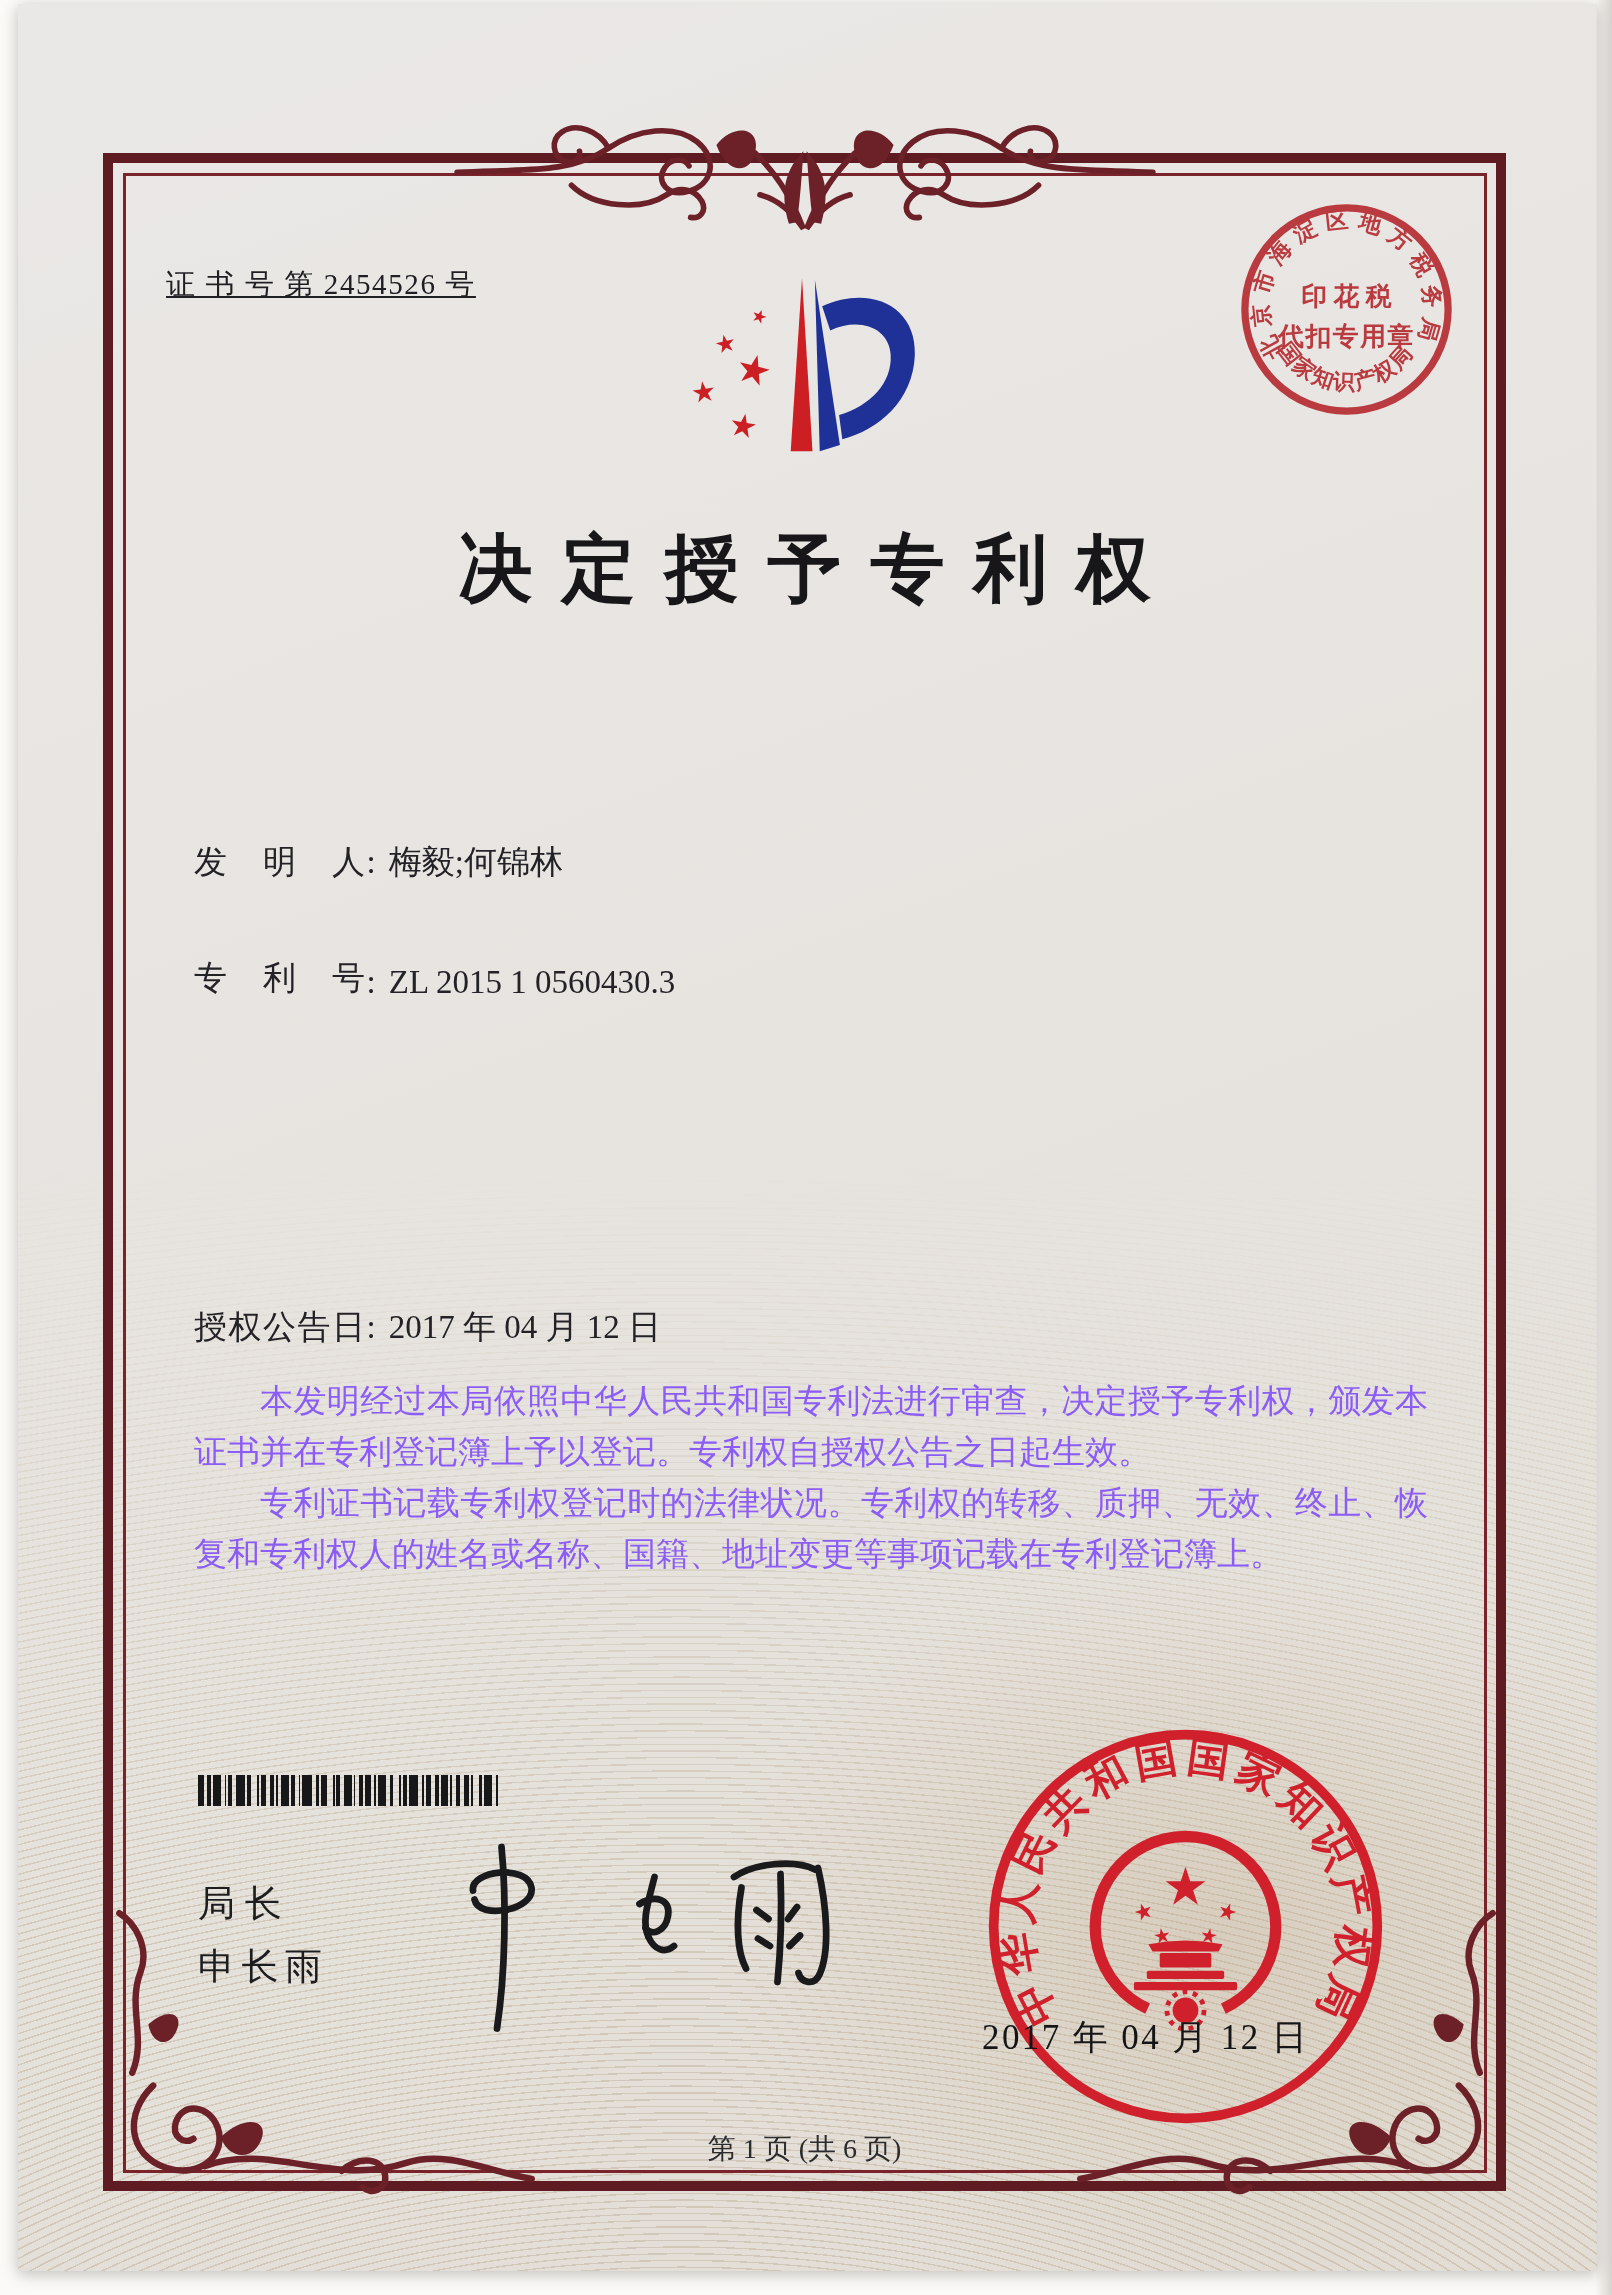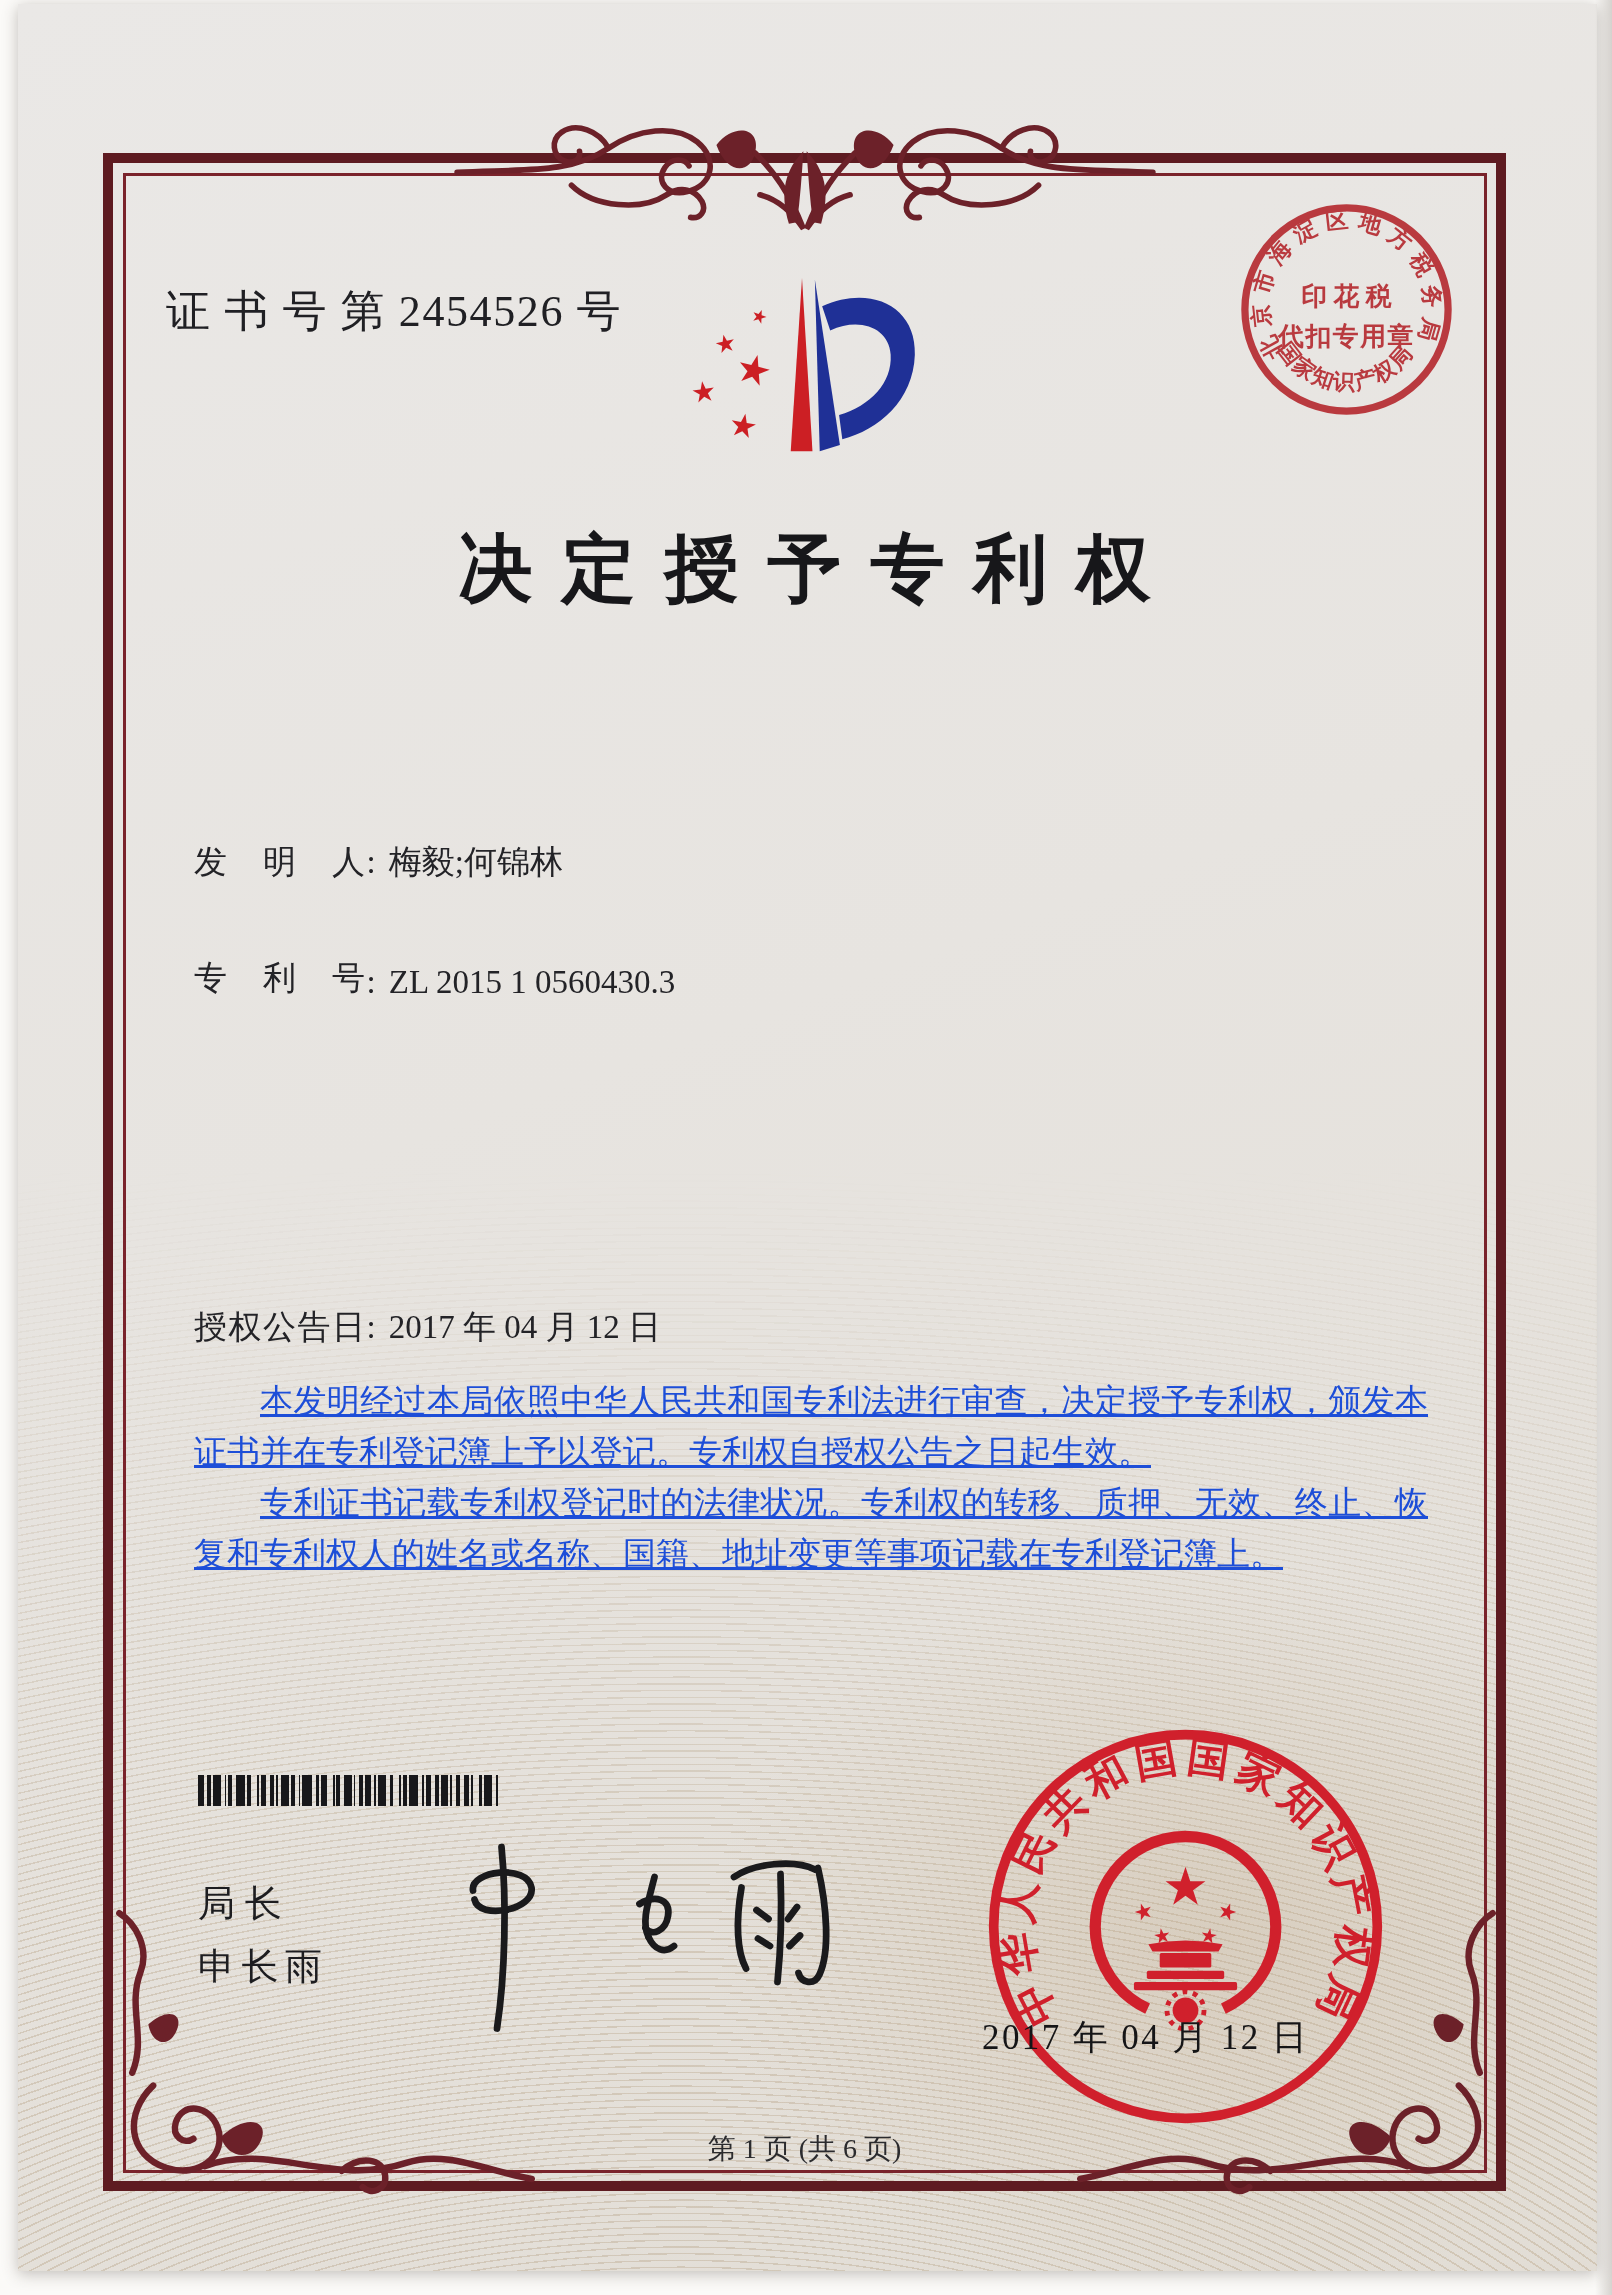--- a/index.html
+++ b/index.html
@@ -19,29 +19,29 @@
          -webkit-mask-image:linear-gradient(to bottom,transparent 0,rgba(0,0,0,.55) 32%,#000 68%);
          mask-image:linear-gradient(to bottom,transparent 0,rgba(0,0,0,.55) 32%,#000 68%);}
   .tint{position:absolute;left:18px;top:1532px;width:1579px;height:739px;
          background:radial-gradient(693px 516px at 1193px 403px, rgba(188,164,130,.30), rgba(188,164,130,0) 72%);}
   
   .frame-outer{position:absolute;left:103px;top:153px;width:1403px;height:2038px;
          border:10.5px solid #5e1b21;box-sizing:border-box;}
   .frame-inner{position:absolute;left:123px;top:173px;width:1364px;height:2000px;
          border:3.2px solid #7a232b;box-sizing:border-box;}
   
-  .cert-no{left:166px;top:282px;font-size:44px;color:#202024;letter-spacing:1.6px;}
+  .cert-no{left:166px;top:265px;font-size:29px;color:#202024;letter-spacing:1.6px;text-decoration:underline;}
   .title{left:103px;top:520px;width:1403px;text-align:center;font-size:74px;color:#17171a;font-weight:bold;}
   .title span{letter-spacing:29px;margin-right:-29px;}
   .frow{left:194px;font-size:33px;color:#232327;white-space:nowrap;}
   .flabel{display:inline-block;width:171px;text-align:justify;text-align-last:justify;vertical-align:bottom;}
   .fcolon{margin-left:1.6px;}
   .fval{margin-left:13px;}
   .paras{left:194px;top:1376px;width:1234px;font-size:33px;line-height:51px;
-         color:#1d4ed8;text-align:justify;text-decoration:underline;}
+         color:#8b5cf6;text-align:justify;}
   .paras p{margin:0;text-indent:2em;}
   .barcode{left:198px;top:1775px;width:302px;height:31px;display:flex;}
   .barcode i{display:block;height:100%;}
   .officer-title{left:198px;top:1879px;font-size:37px;color:#1d1d20;letter-spacing:9.7px;}
   .officer-name{left:198px;top:1942px;font-size:37px;color:#1d1d20;letter-spacing:6.5px;}
   .seal-date{left:982px;top:2014px;font-size:35px;color:#151517;letter-spacing:2.4px;z-index:6;}
   .footer{left:103px;top:2130px;width:1403px;text-align:center;font-size:28px;color:#2b2b2e;}
   .seal-text{font-family:"Liberation Serif","DejaVu Serif",serif;font-weight:bold;}
 </style>
 </head>

